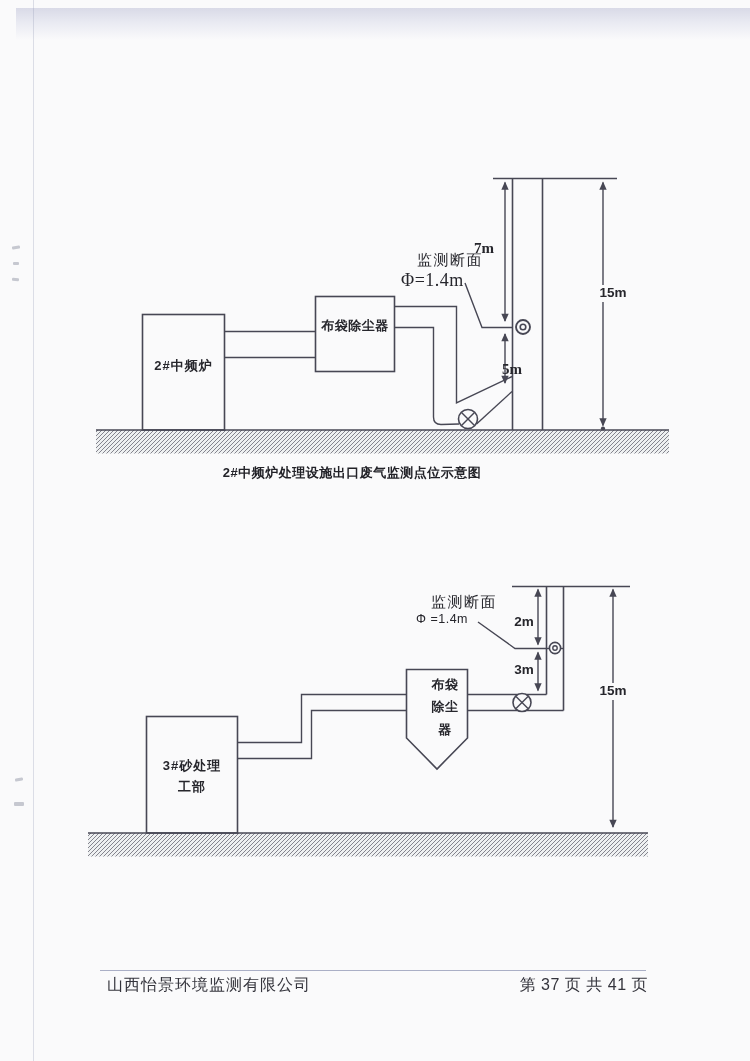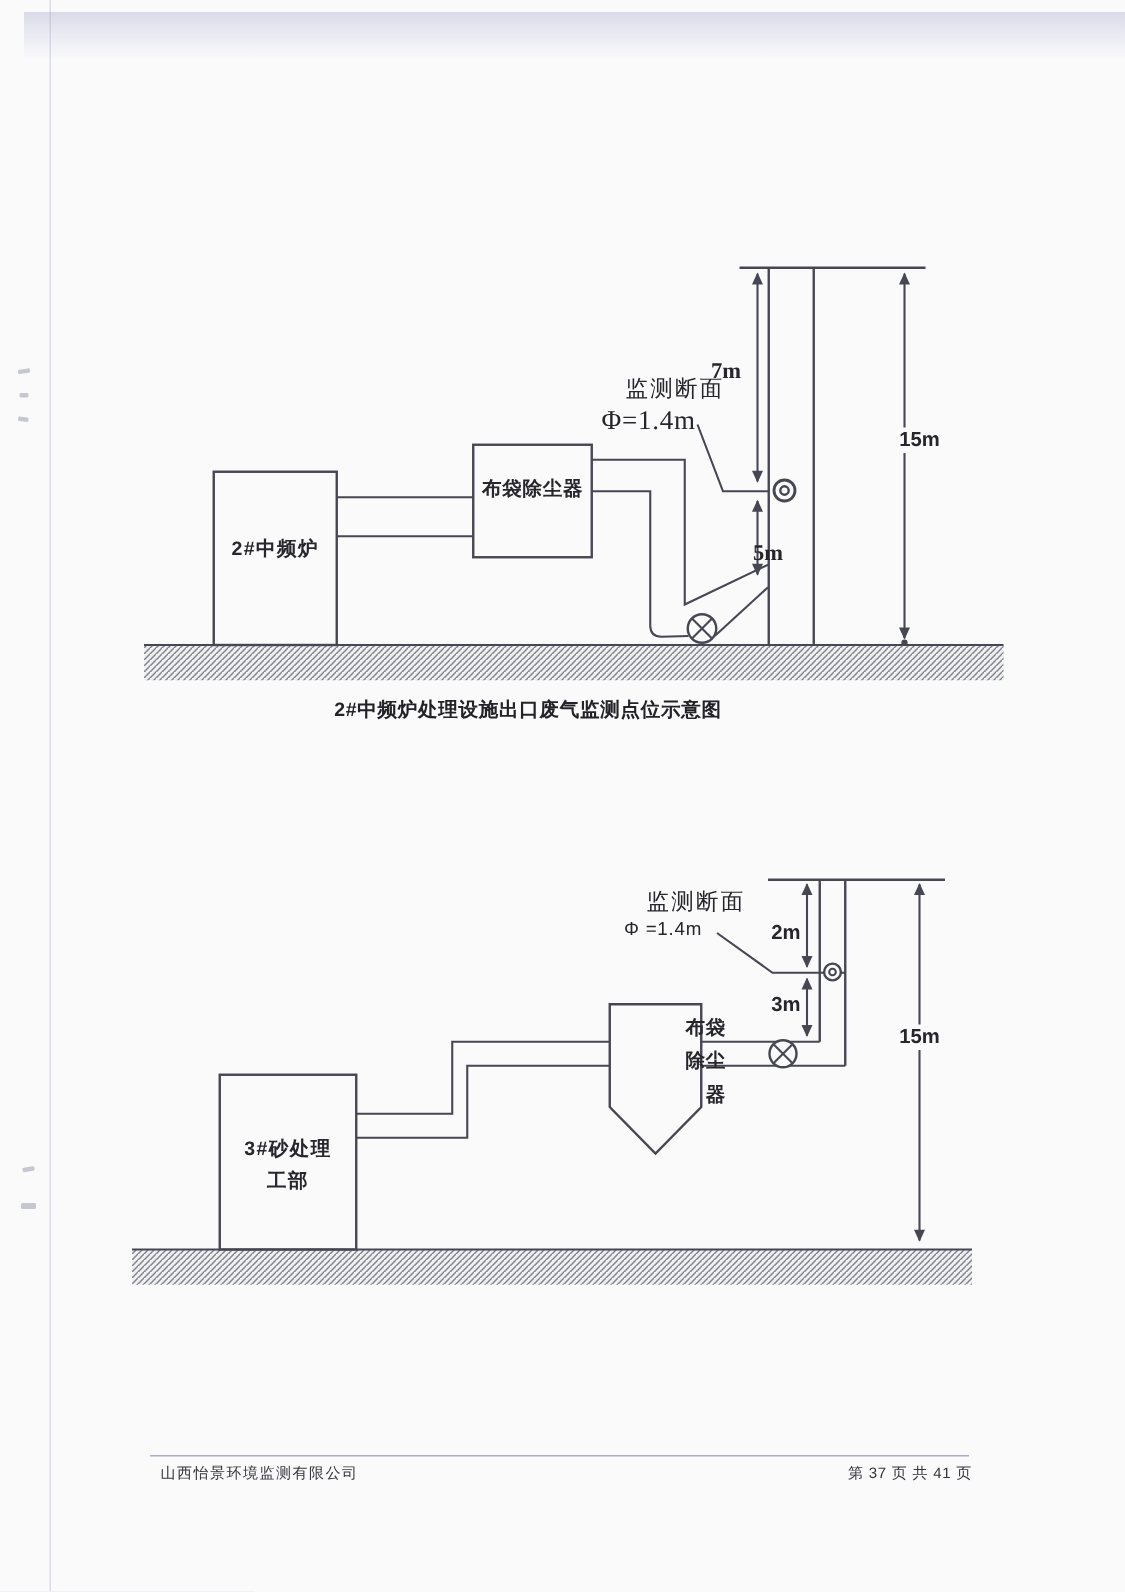--- a/index.html
+++ b/index.html
@@ -36,21 +36,21 @@
   .dim-sans{font-weight:700;font-size:13.5px;}
   .on-line{background:var(--paper);padding:0 2px;}
   .mon{font-size:15px;letter-spacing:1.5px;margin-left:14px;}
   .mon-d{font-size:12.5px;letter-spacing:.5px;}
   .mon-d1{font-family:"Liberation Serif","DejaVu Serif",serif;font-size:18px;letter-spacing:.5px;}
   .caption{font-weight:700;font-size:13px;letter-spacing:.5px;color:#222228;}
   .src1{line-height:1.6;}
   .col2{line-height:1.72;}
 
   .footer-line{position:absolute;left:100px;top:970px;width:546px;height:1px;background:var(--footer-line);opacity:.75;}
-  .footer-text{position:absolute;top:975px;font-size:10px;color:#34343c;letter-spacing:1px;}
+  .footer-text{position:absolute;top:975px;font-size:16px;color:#34343c;letter-spacing:1px;}
 </style>
 </head>
 <body>
 
 <div class="page">
 
   <div class="top-band"></div>
   <div class="scan-line"></div>
   <div class="edge-mark" style="left:12px;top:246px;width:8px;height:3px;transform:rotate(-8deg);"></div>
   <div class="edge-mark" style="left:13px;top:262px;width:6px;height:3px;"></div>
@@ -146,21 +146,21 @@
   <div class="lbl cjk center" style="left:315px;top:318px;width:80px;letter-spacing:.5px;">布袋除尘器</div>
   <div class="lbl mon" style="left:403px;top:251px;">监测断面</div>
   <div class="lbl mon-d1" style="left:401px;top:269px;">Φ=1.4m</div>
   <div class="lbl dim-serif center" style="left:469px;top:239px;width:30px;">7m</div>
   <div class="lbl dim-serif center" style="left:473px;top:360px;width:30px;margin-left:24px;">5m</div>
   <div class="lbl dim-sans center on-line" style="left:592px;top:285px;width:38px;">15m</div>
   <div class="lbl caption center" style="left:102px;top:465px;width:500px;">2#中频炉处理设施出口废气监测点位示意图</div>
 
   <div class="lbl cjk center pre src1" style="left:146px;top:756px;width:92px;">3#砂处理
 工部</div>
-  <div class="lbl cjk center pre col2" style="left:406px;top:674px;width:78px;letter-spacing:.5px;text-align:right;">布袋
+  <div class="lbl cjk center pre col2" style="left:406px;top:674px;width:78px;letter-spacing:.5px;">布袋
 除尘
 器</div>
   <div class="lbl mon" style="left:417px;top:593px;">监测断面</div>
   <div class="lbl mon-d" style="left:416px;top:612px;">Φ =1.4m</div>
   <div class="lbl dim-sans center" style="left:509px;top:614px;width:30px;">2m</div>
   <div class="lbl dim-sans center" style="left:509px;top:662px;width:30px;">3m</div>
   <div class="lbl dim-sans center on-line" style="left:592px;top:683px;width:38px;">15m</div>
 
   <div class="footer-line"></div>
   <div class="footer-text" style="left:107px;">山西怡景环境监测有限公司</div>

